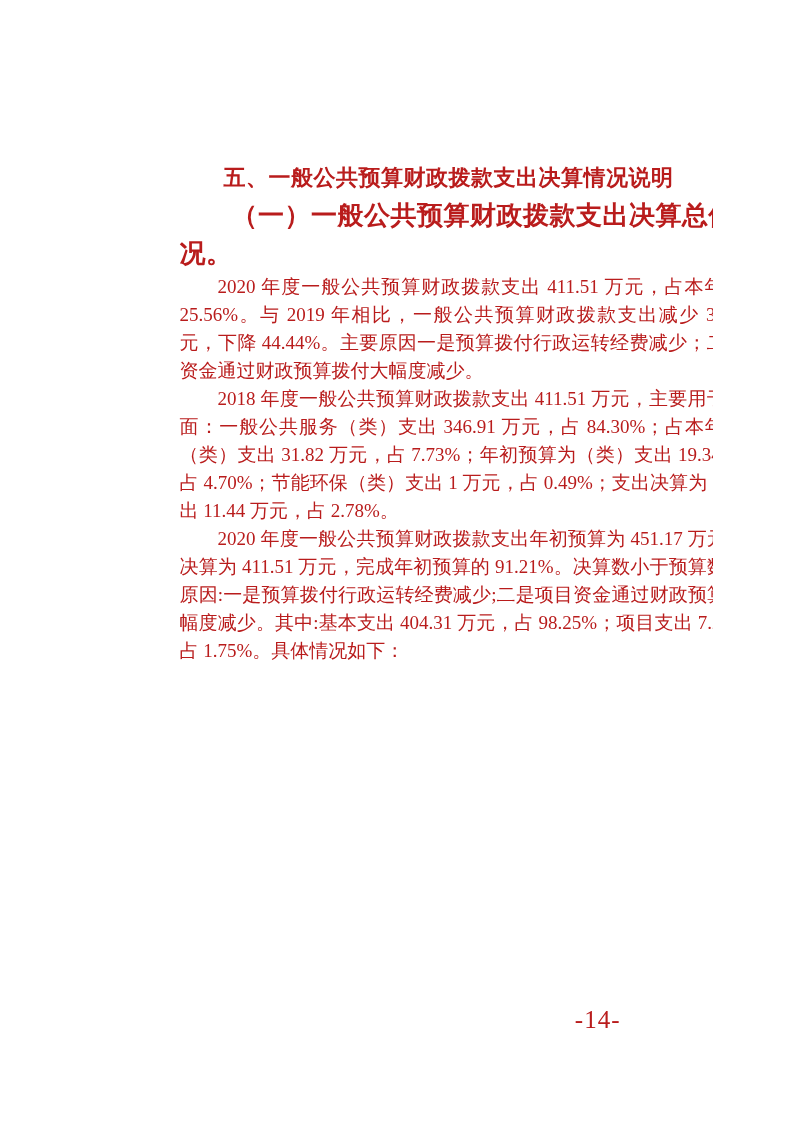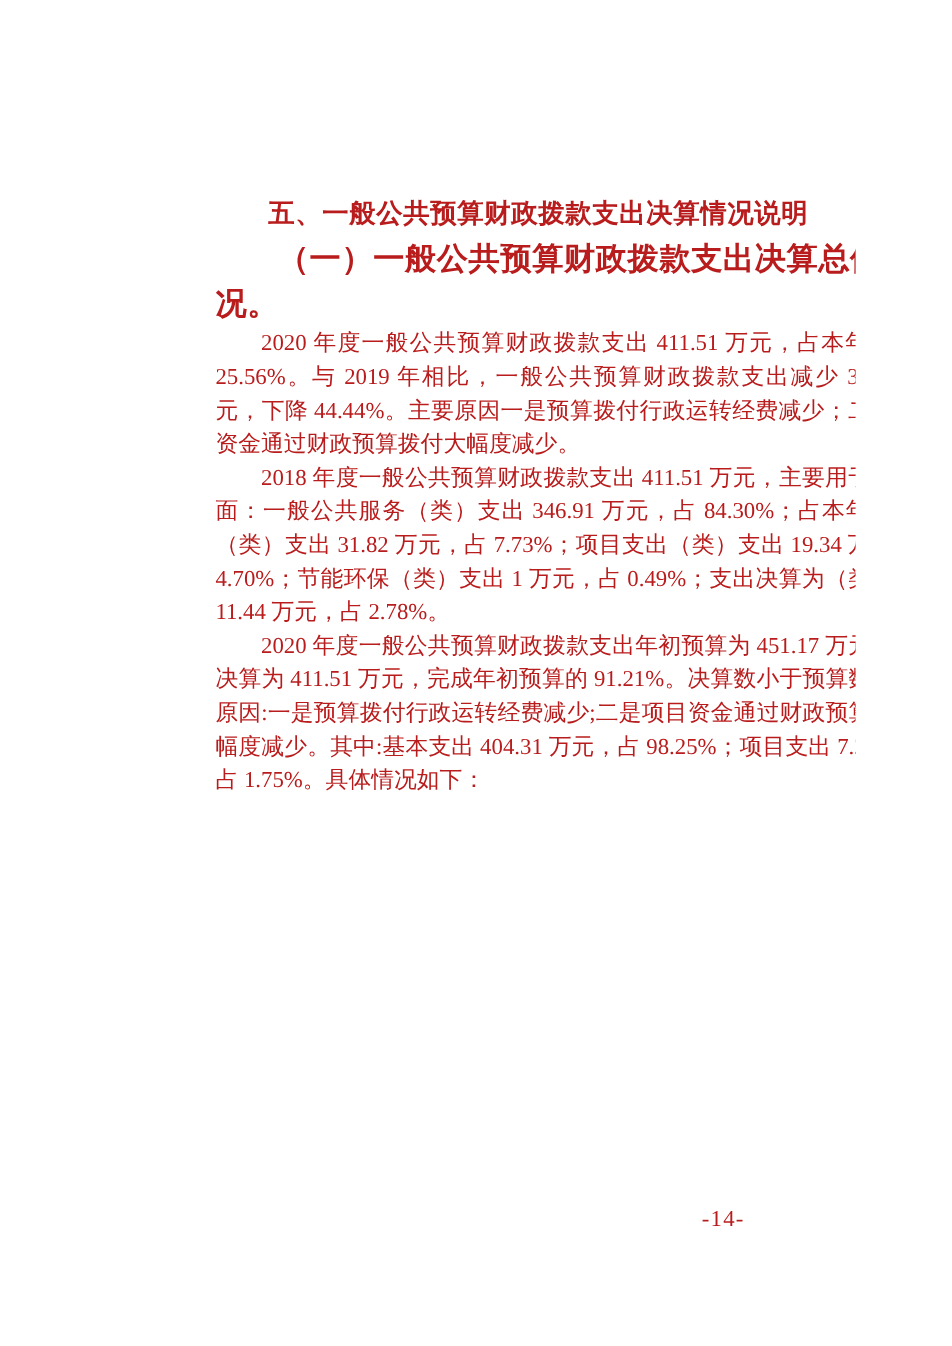--- a/index.html
+++ b/index.html
@@ -40,38 +40,38 @@
     line-height: 28px;
     text-indent: 2em;
     text-align: justify;
     text-justify: inter-character;
   }
   p.body .b { font-weight: 400; }
   .page-number {
     position: absolute;
     top: 992px;
     right: 92px;
-    font-size: 19px;
+    font-size: 25px;
     letter-spacing: 1px;
   }
 </style>
 </head>
 <body>
 
 <div class="page">
   <div class="content">
 
     <h1 class="h-main">五、一般公共预算财政拨款支出决算情况说明</h1>
 
     <h2 class="h-sub">（一）一般公共预算财政拨款支出决算总体情况。</h2>
 
     <p class="body">2020 年度一般公共预算财政拨款支出 411.51 万元，占本年支出的 25.56%。与 2019 年相比，一般公共预算财政拨款支出减少 329.09 万元，下降 44.44%。主要原因一是预算拨付行政运转经费减少；二是项目资金通过财政预算拨付大幅度减少。</p>
 
 
-    <p class="body"><span>2018 年度一般公共预算财政拨款支出 411.51 万元，主要用于以下方面：</span><span class="b">一般公共服务（类）</span><span>支出 346.91 万元，占 84.30%；</span><span class="b">占本年支出的（类）</span><span>支出 31.82 万元，占 7.73%；</span><span class="b">项目支出（类）</span><span>支出 19.34 万元，占 4.70%；</span><span class="b">节能环保（类）</span><span>支出 1 万元，占 0.49%；</span><span class="b">支出决算为（类）</span><span>支出 11.44 万元，占 2.78%。</span></p>
+    <p class="body"><span>2018 年度一般公共预算财政拨款支出 411.51 万元，主要用于以下方面：</span><span class="b">一般公共服务（类）</span><span>支出 346.91 万元，占 84.30%；</span><span class="b">占本年支出的（类）</span><span>支出 31.82 万元，占 7.73%；</span><span class="b">年初预算为（类）</span><span>支出 19.34 万元，占 4.70%；</span><span class="b">节能环保（类）</span><span>支出 1 万元，占 0.49%；</span><span class="b">支出决算为（类）</span><span>支出 11.44 万元，占 2.78%。</span></p>
 
 
     <p class="body">2020 年度一般公共预算财政拨款支出年初预算为 451.17 万元，支出决算为 411.51 万元，完成年初预算的 91.21%。决算数小于预算数的主要原因:一是预算拨付行政运转经费减少;二是项目资金通过财政预算拨付大幅度减少。其中:基本支出 404.31 万元，占 98.25%；项目支出 7.2 万元，占 1.75%。具体情况如下：</p>
 
 
   </div>
 
   <div class="page-number">-14-</div>
 </div>
 

